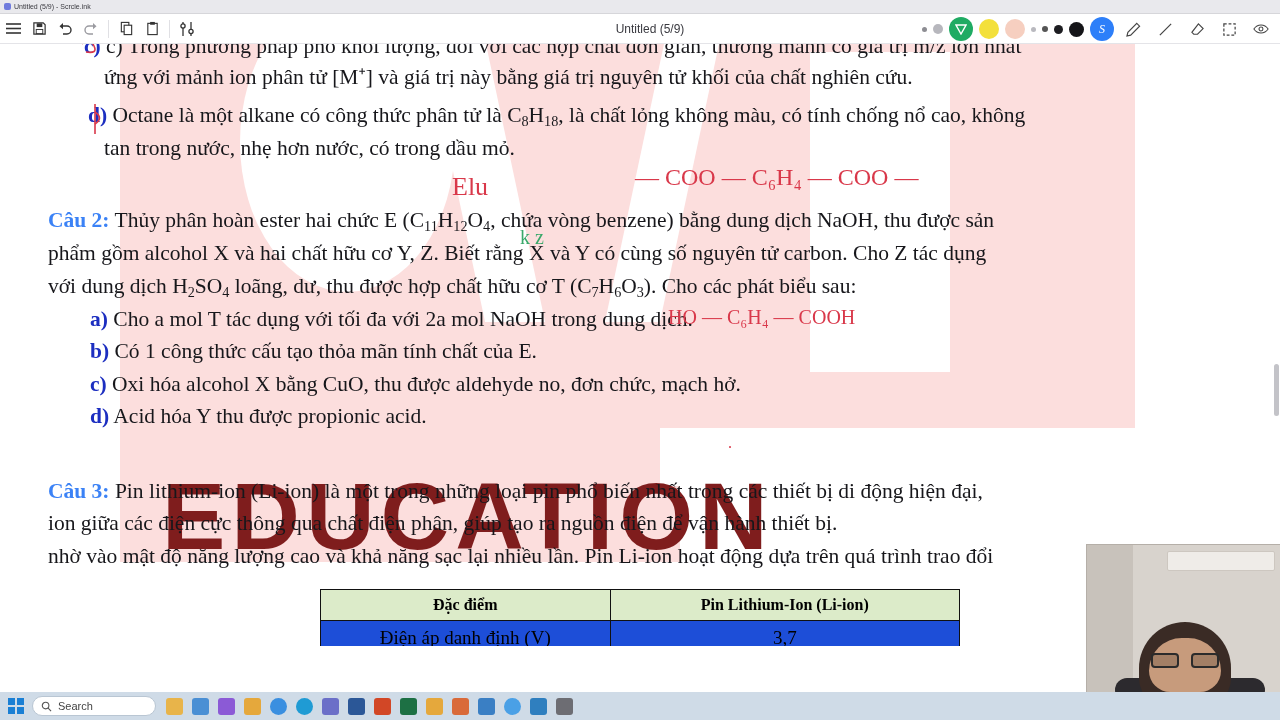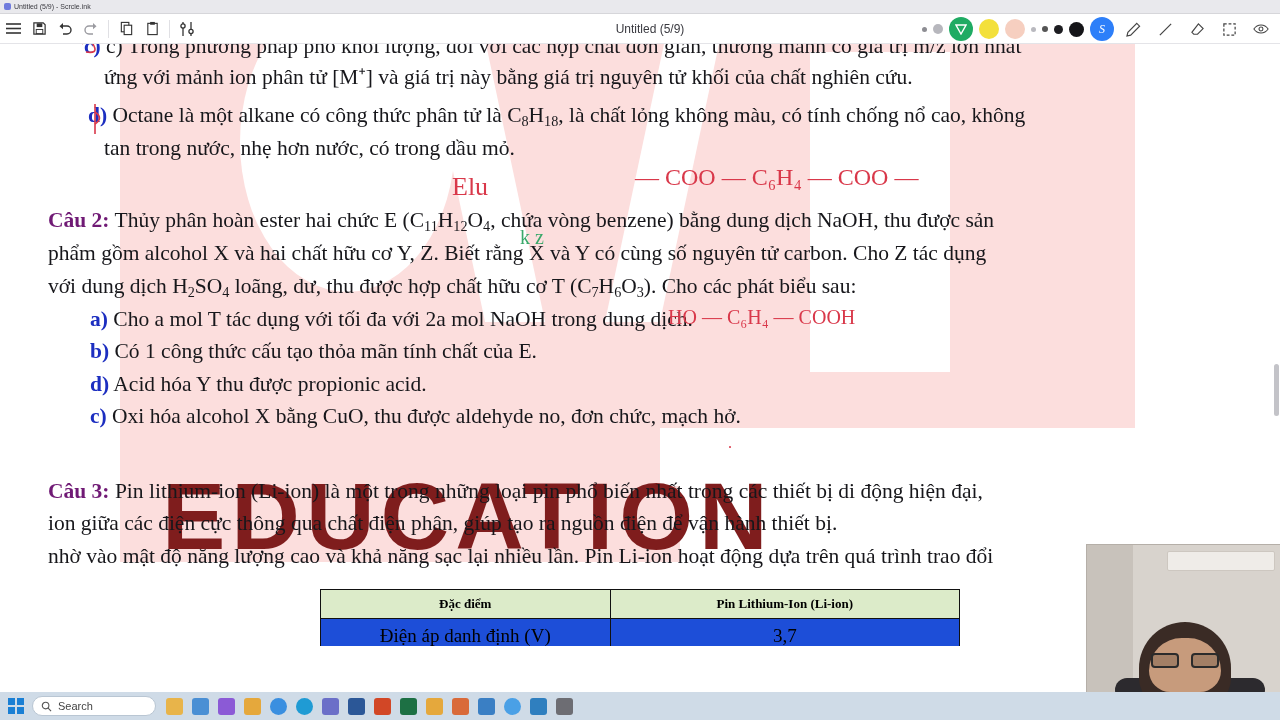--- a/index.html
+++ b/index.html
@@ -107,21 +107,21 @@
     white-space: nowrap;
   }
   .doc-body {
     position: relative;
     z-index: 2;
     padding: 0 76px 0 48px;
     font-size: 21.5px;
     line-height: 1.42;
     color: #17171b;
   }
-  .q-label { color: #701a75; font-weight: bold; text-align: center; }
+  .q-label { color: #3b82f6; font-weight: bold; text-align: center; }
   .sub-label { color: #1c2ec0; font-weight: bold; }
   p.para { margin: 0 0 2px 0; text-align: left; }
   .sub-item { margin: 0 0 1px 0; padding-left: 42px; }
   sub { font-size: 0.66em; vertical-align: -0.28em; }
 
   
   .clipped-line {
     position: relative; z-index: 2;
     height: 16px; overflow: hidden;
     padding: 0 76px 0 84px;
@@ -151,21 +151,21 @@
     font-size: 19px;
   }
   .tbl th, .tbl td {
     border: 1px solid #111;
     padding: 6px 8px;
     text-align: center;
   }
   .tbl thead th {
     background: #dcebc9;
     font-weight: bold;
-    font-size: 13px;
+    font-size: 16px;
   }
   .tbl td { background: #1d4ed8; font-size: 19px; }
 
   
   .webcam {
     position: absolute;
     right: 0; bottom: 28px;
     width: 194px; height: 148px;
     background: linear-gradient(180deg,#d9d5d0 0%, #cfc9c2 45%, #b9b2ab 100%);
     border-left: 1px solid #b5afa8;
@@ -407,26 +407,26 @@
 
       <p class="para sub-item">
         <span class="sub-label">a)</span>
         <span>Cho a mol T tác dụng với tối đa với 2a mol NaOH trong dung dịch.</span>
       </p>
       <p class="para sub-item">
         <span class="sub-label">b)</span>
         <span>Có 1 công thức cấu tạo thỏa mãn tính chất của E.</span>
       </p>
       <p class="para sub-item">
+        <span class="sub-label">c)</span>
+        <span>Oxi hóa alcohol X bằng CuO, thu được aldehyde no, đơn chức, mạch hở.</span>
+      </p>
+      <p class="para sub-item">
         <span class="sub-label">d)</span>
         <span>Acid hóa Y thu được propionic acid.</span>
-      </p>
-      <p class="para sub-item">
-        <span class="sub-label">c)</span>
-        <span>Oxi hóa alcohol X bằng CuO, thu được aldehyde no, đơn chức, mạch hở.</span>
       </p>
 
       <p class="para" style="margin-top:44px;">
         <span class="q-label">Câu 3:</span>
         <span>Pin lithium-ion (Li-ion) là một trong những loại pin phổ biến nhất trong các thiết bị di động hiện đại,</span>
       </p>
       <p class="para">ion giữa các điện cực thông qua chất điện phân, giúp tạo ra nguồn điện để vận hành thiết bị.</p>
       <p class="para">nhờ vào mật độ năng lượng cao và khả năng sạc lại nhiều lần. Pin Li-ion hoạt động dựa trên quá trình trao đổi</p>
     </div>
 

